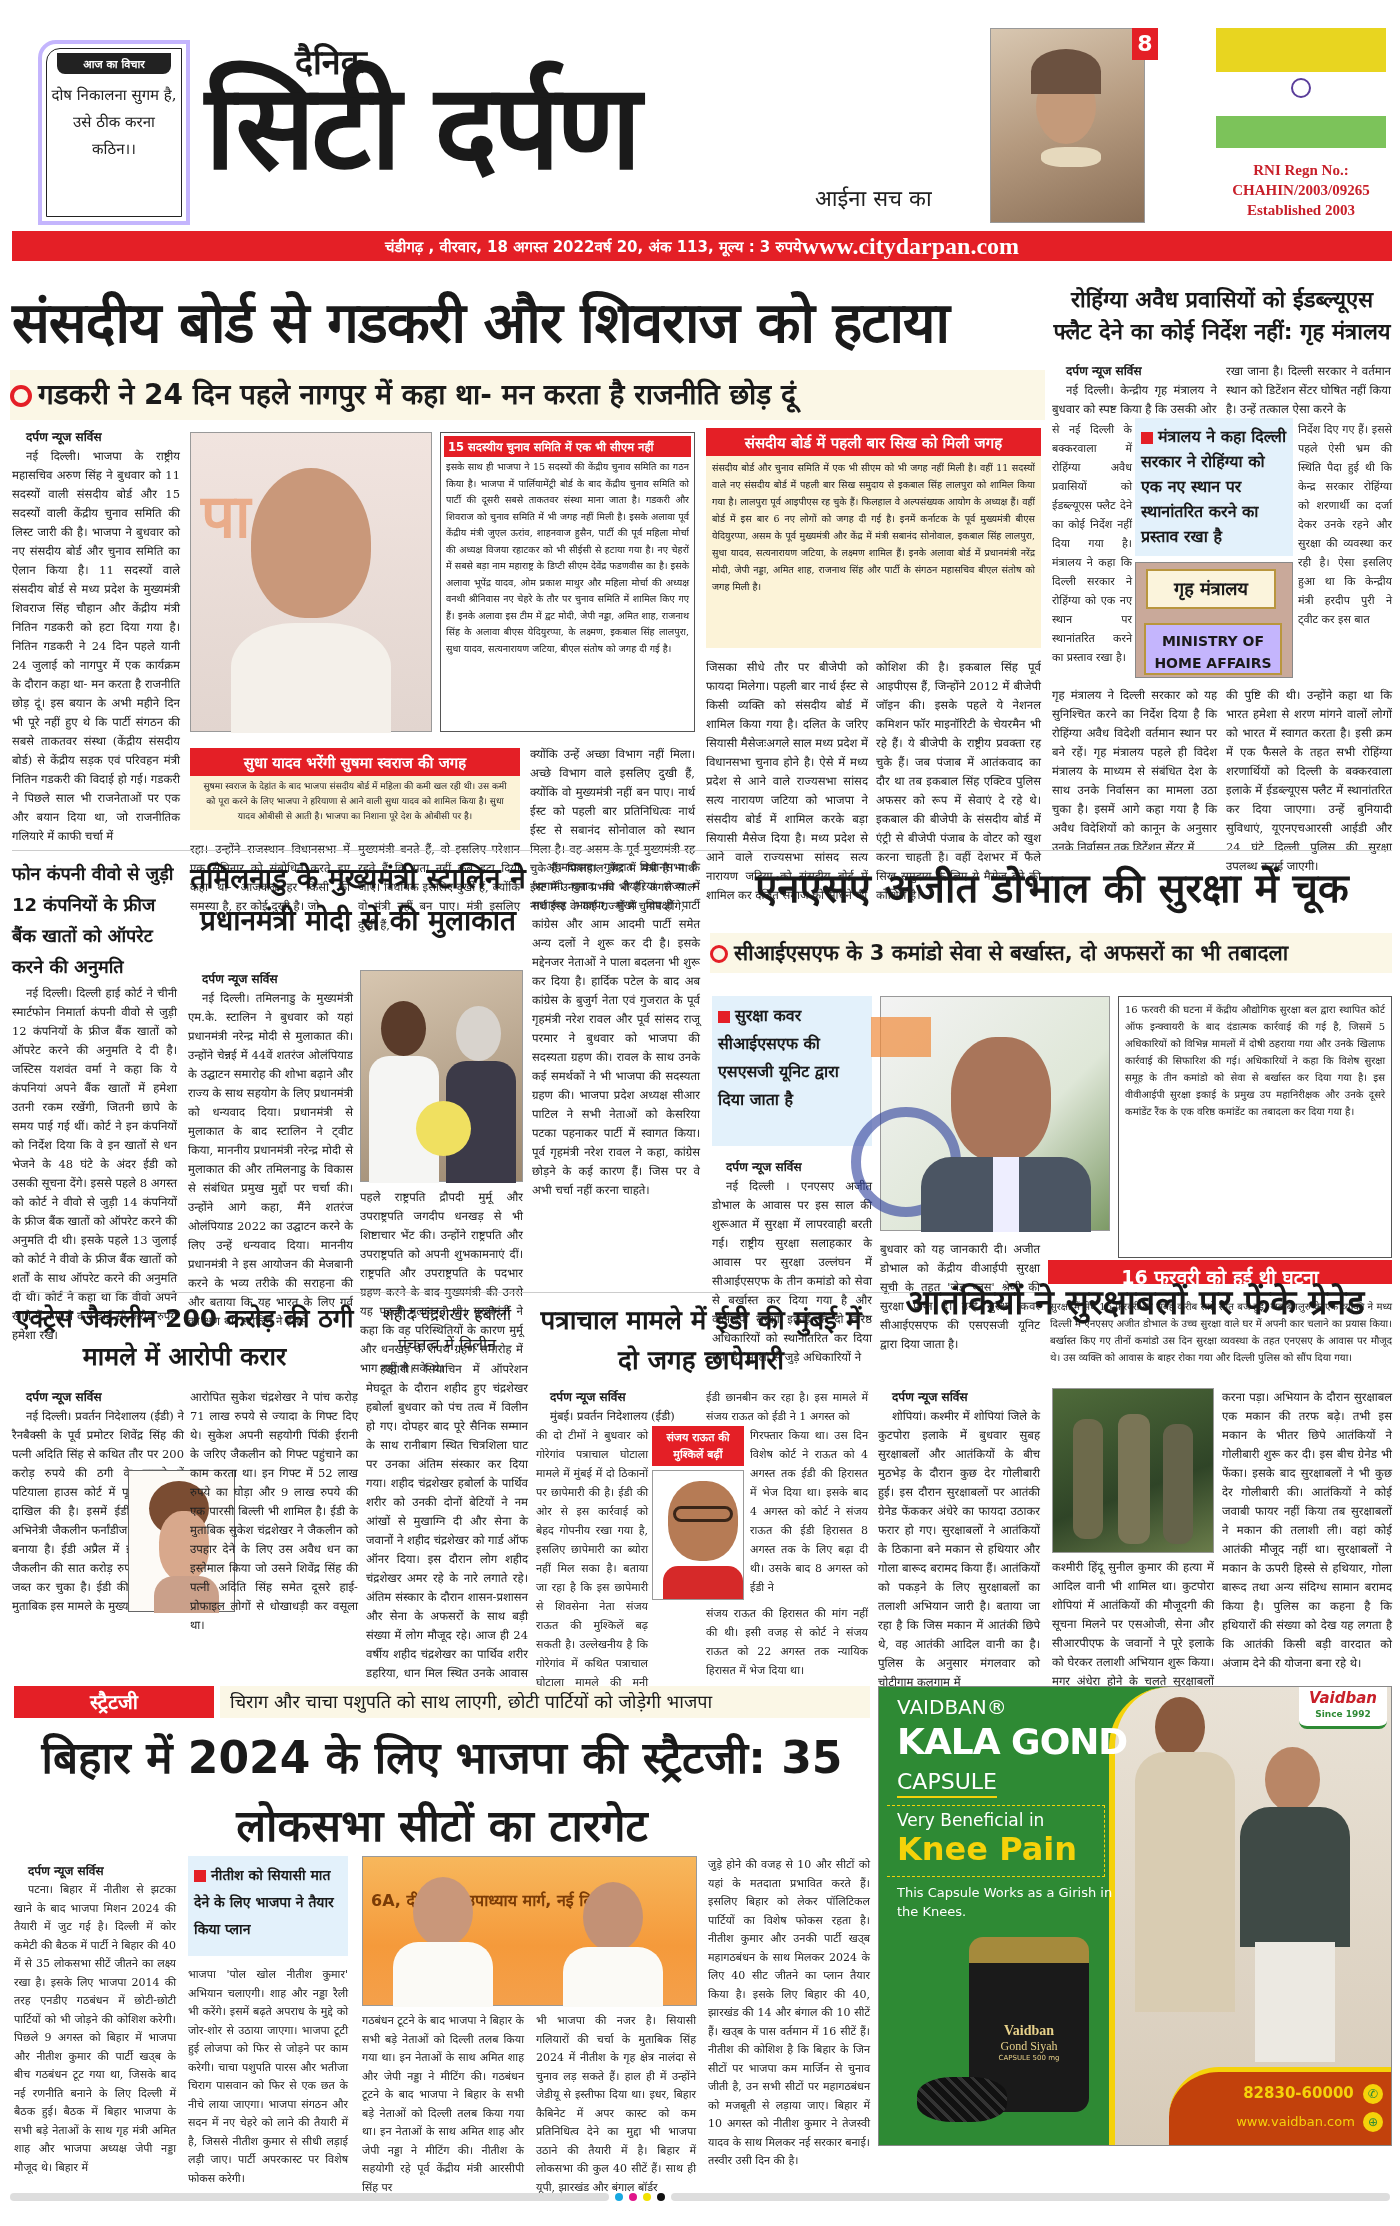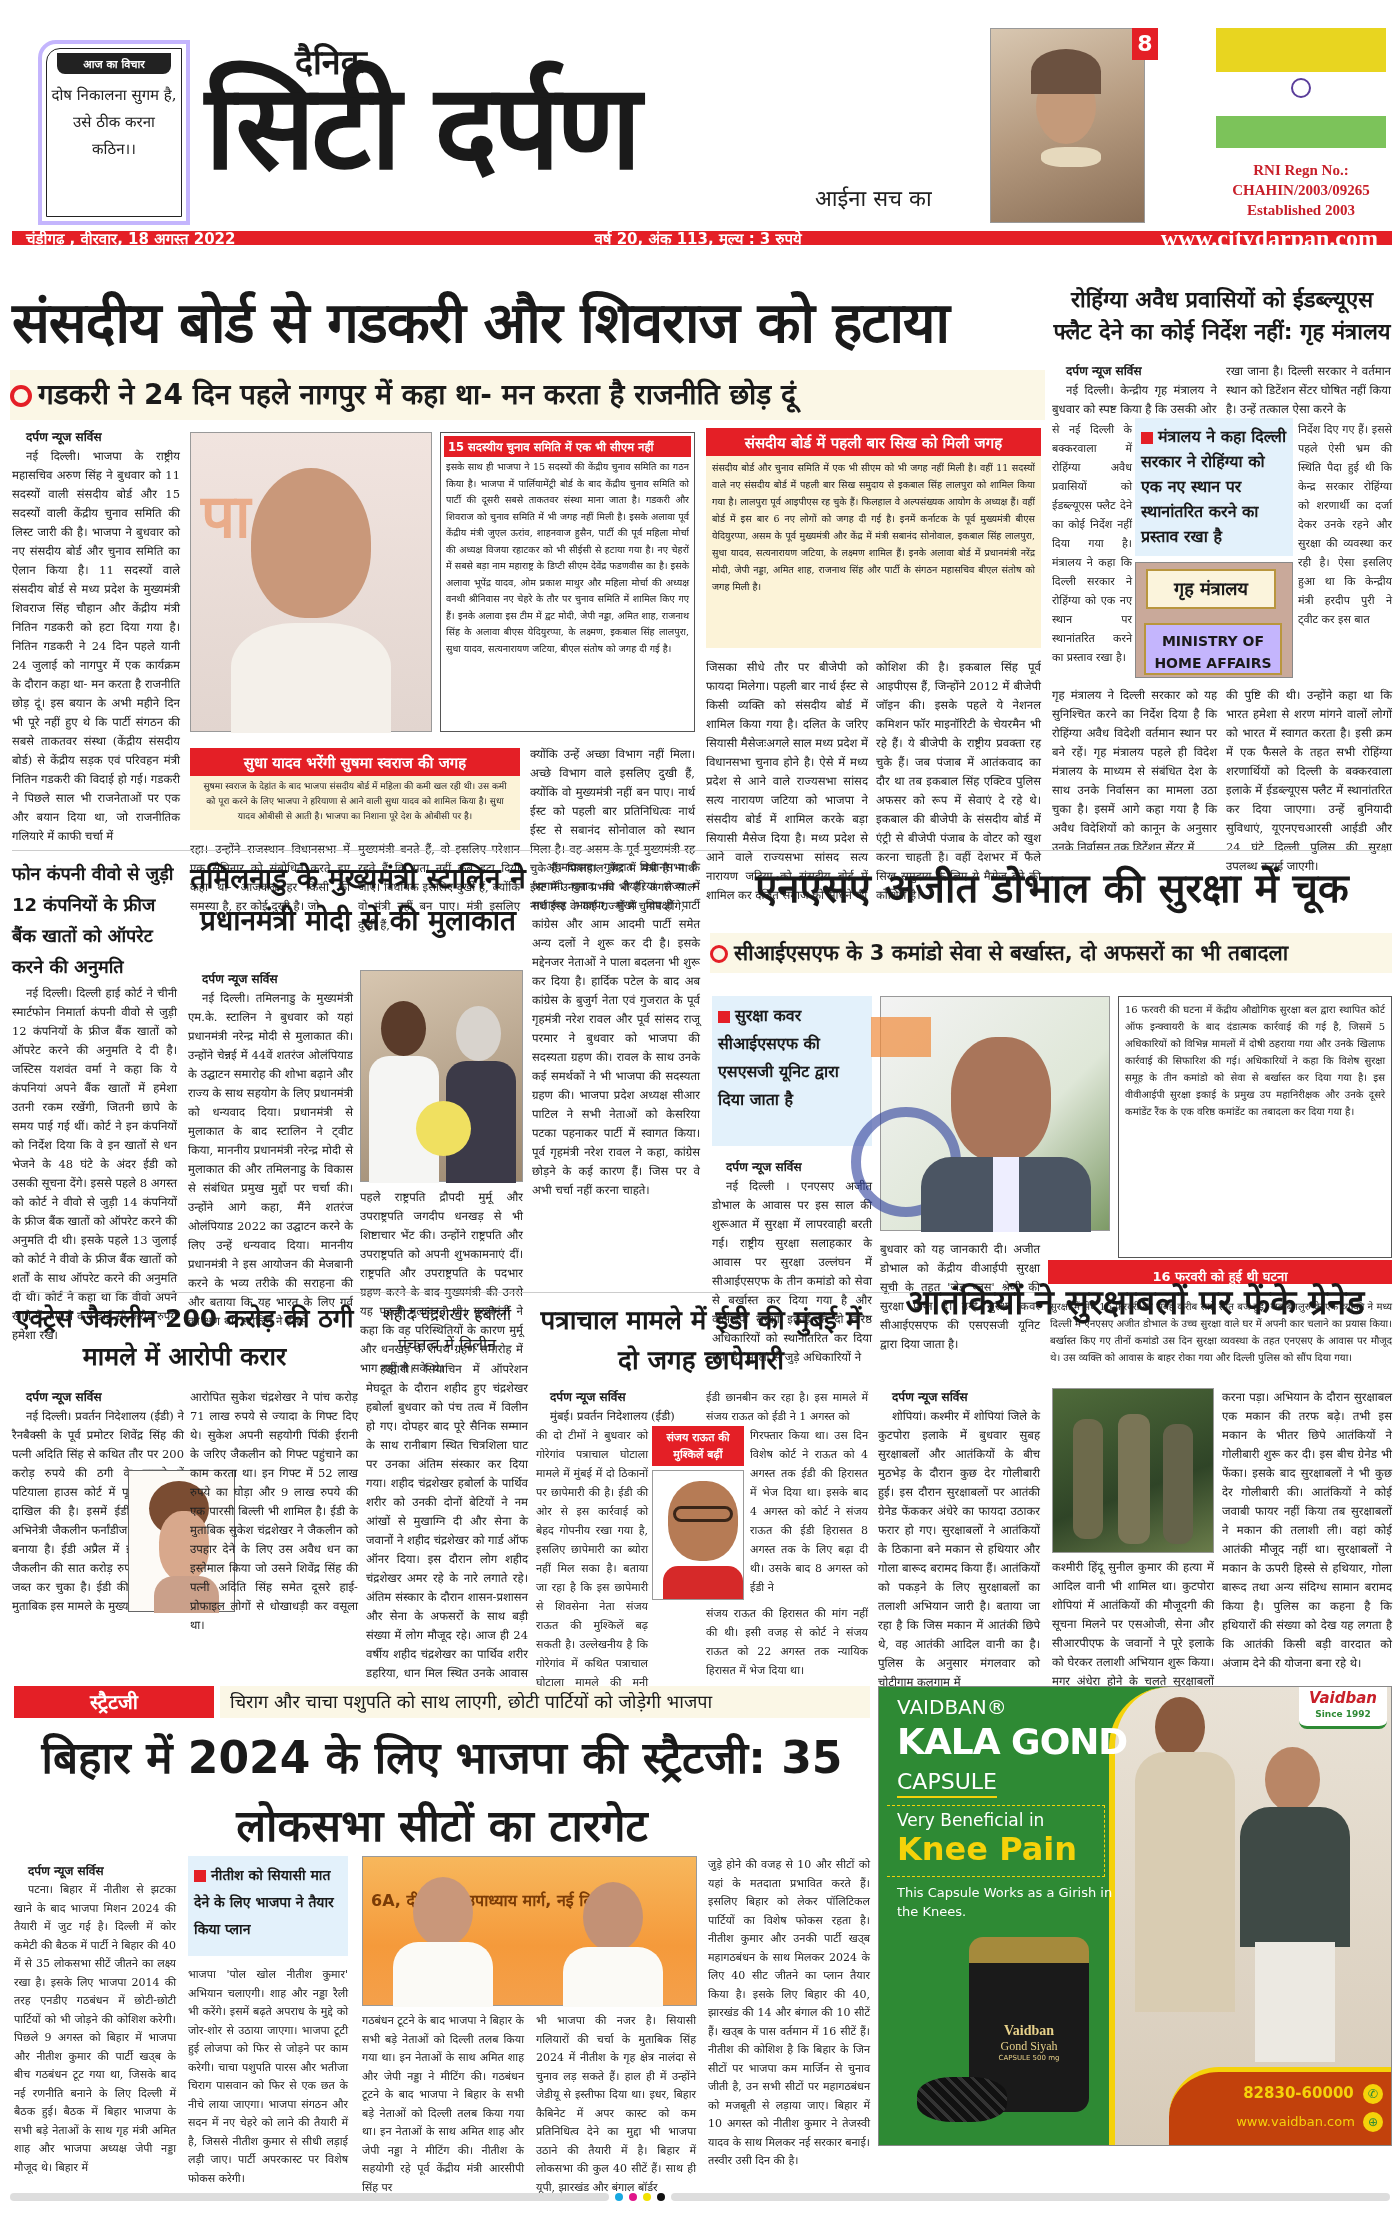--- a/index.html
+++ b/index.html
@@ -42,21 +42,21 @@
     <div style="position:absolute;left:75px;top:6px;width:20px;height:20px;border:2px solid #5a3d9a;border-radius:50%"></div>
   </div>
   <div style="height:44px;background:#7cc35a;margin-top:-12px"></div>
 </div>
 <div class="abs" style="left:1210px;top:160px;width:182px;text-align:center;color:#c8202a;font-family:'Liberation Serif',serif;font-weight:bold;font-size:15px;line-height:20px">
   <div>RNI Regn No.:</div>
   <div>CHAHIN/2003/09265</div>
   <div>Established 2003</div>
 </div>
 
-<div class="abs redbar" style="left:12px;top:231px;width:1380px;height:14px;display:flex;align-items:center;justify-content:space-between;padding:0 14px">
+<div class="abs redbar" style="left:12px;top:231px;width:1380px;height:30px;display:flex;align-items:center;justify-content:center;padding:0 14px">
   <span style="font-size:15px;font-weight:bold">चंडीगढ़ , वीरवार, 18 अगस्त 2022</span>
   <span style="font-size:15px;font-weight:bold">वर्ष 20, अंक 113, मूल्य : 3 रुपये</span>
   <span style="font-family:'Liberation Serif',serif;font-size:24px;font-weight:bold">www.citydarpan.com</span>
 </div>
 
 <div class="abs hl" style="left:12px;top:288px;width:1030px;font-size:56px;line-height:70px">संसदीय बोर्ड से गडकरी और शिवराज को हटाया</div>
 <div class="abs subhead" style="left:10px;top:370px;width:1035px;height:50px;font-size:28px;line-height:50px;white-space:nowrap;overflow:hidden">
   <span class="ring"></span><span>गडकरी ने 24 दिन पहले नागपुर में कहा था- मन करता है राजनीति छोड़ दूं</span>
 </div>
 
@@ -153,21 +153,21 @@
   <div style="position:absolute;left:-10px;top:20px;width:60px;height:40px;background:#f08a3a;opacity:.7"></div>
   <div style="position:absolute;left:70px;top:40px;width:100px;height:125px;border-radius:45%;background:#a9755a"></div>
   <div style="position:absolute;left:40px;top:160px;width:170px;height:75px;background:#4b5563;border-radius:30px 30px 0 0"></div>
   <div style="position:absolute;left:112px;top:160px;width:26px;height:75px;background:#eef;"></div>
 </div>
 <div class="abs txt" style="left:880px;top:1240px;width:160px">बुधवार को यह जानकारी दी। अजीत डोभाल को केंद्रीय वीआईपी सुरक्षा सूची के तहत 'जेड प्लस' श्रेणी की सुरक्षा प्राप्त हैं। उन्हें सुरक्षा कवर सीआईएसएफ की एसएसजी यूनिट द्वारा दिया जाता है।</div>
 
 <div class="abs" style="left:1118px;top:996px;width:274px;height:262px;border:1px solid #555;padding:4px 6px">
   <div class="txt" style="font-size:10px;line-height:17px">16 फरवरी की घटना में केंद्रीय औद्योगिक सुरक्षा बल द्वारा स्थापित कोर्ट ऑफ इन्क्वायरी के बाद दंडात्मक कार्रवाई की गई है, जिसमें 5 अधिकारियों को विभिन्न मामलों में दोषी ठहराया गया और उनके खिलाफ कार्रवाई की सिफारिश की गई। अधिकारियों ने कहा कि विशेष सुरक्षा समूह के तीन कमांडो को सेवा से बर्खास्त कर दिया गया है। इस वीवीआईपी सुरक्षा इकाई के प्रमुख उप महानिरीक्षक और उनके दूसरे कमांडेंट रैंक के एक वरिष्ठ कमांडेंट का तबादला कर दिया गया है।</div>
 </div>
-<div class="abs redbar" style="left:1048px;top:1260px;width:344px;height:24px;font-size:13px;font-weight:bold;text-align:center;line-height:34px">16 फरवरी को हुई थी घटना</div>
+<div class="abs redbar" style="left:1048px;top:1260px;width:344px;height:24px;font-size:19px;font-weight:bold;text-align:center;line-height:34px">16 फरवरी को हुई थी घटना</div>
 <div class="abs txt" style="left:1050px;top:1298px;width:342px;font-size:10px;line-height:17px">सुरक्षा में सेंध 16 फरवरी को सुबह करीब साढ़े सात बजे हुई, जब बेंगलुरु के एक व्यक्ति ने मध्य दिल्ली में एनएसए अजीत डोभाल के उच्च सुरक्षा वाले घर में अपनी कार चलाने का प्रयास किया। बर्खास्त किए गए तीनों कमांडो उस दिन सुरक्षा व्यवस्था के तहत एनएसए के आवास पर मौजूद थे। उस व्यक्ति को आवास के बाहर रोका गया और दिल्ली पुलिस को सौंप दिया गया।</div>
 
 <div class="abs" style="left:12px;top:1292px;width:1030px;border-top:1px solid #ccc"></div>
 
 <div class="abs hl" style="left:12px;top:1300px;width:345px;font-size:25px;line-height:38px;text-align:center;letter-spacing:0">एक्ट्रेस जैकलीन 200 करोड़ की ठगी मामले में आरोपी करार</div>
 <div class="abs" style="left:12px;top:1388px;width:172px">
   <span class="byline">दर्पण न्यूज सर्विस</span>
   <div class="txt" style="text-indent:14px">नई दिल्ली। प्रवर्तन निदेशालय (ईडी) ने रैनबैक्सी के पूर्व प्रमोटर शिवेंद्र सिंह की पत्नी अदिति सिंह से कथित तौर पर 200 करोड़ रुपये की ठगी के मामले में पटियाला हाउस कोर्ट में पूरक चार्जशीट दाखिल की है। इसमें ईडी ने बॉलीवुड अभिनेत्री जैकलीन फर्नांडीज को आरोपित बनाया है। ईडी अप्रैल में इस मामले में जैकलीन की सात करोड़ रुपये की संपत्ति जब्त कर चुका है। ईडी की चार्जशीट के मुताबिक इस मामले के मुख्य</div>
 </div>
 <div class="abs photo" style="left:128px;top:1470px;width:107px;height:142px;background:#fdfaf6;border:1px solid #666">

